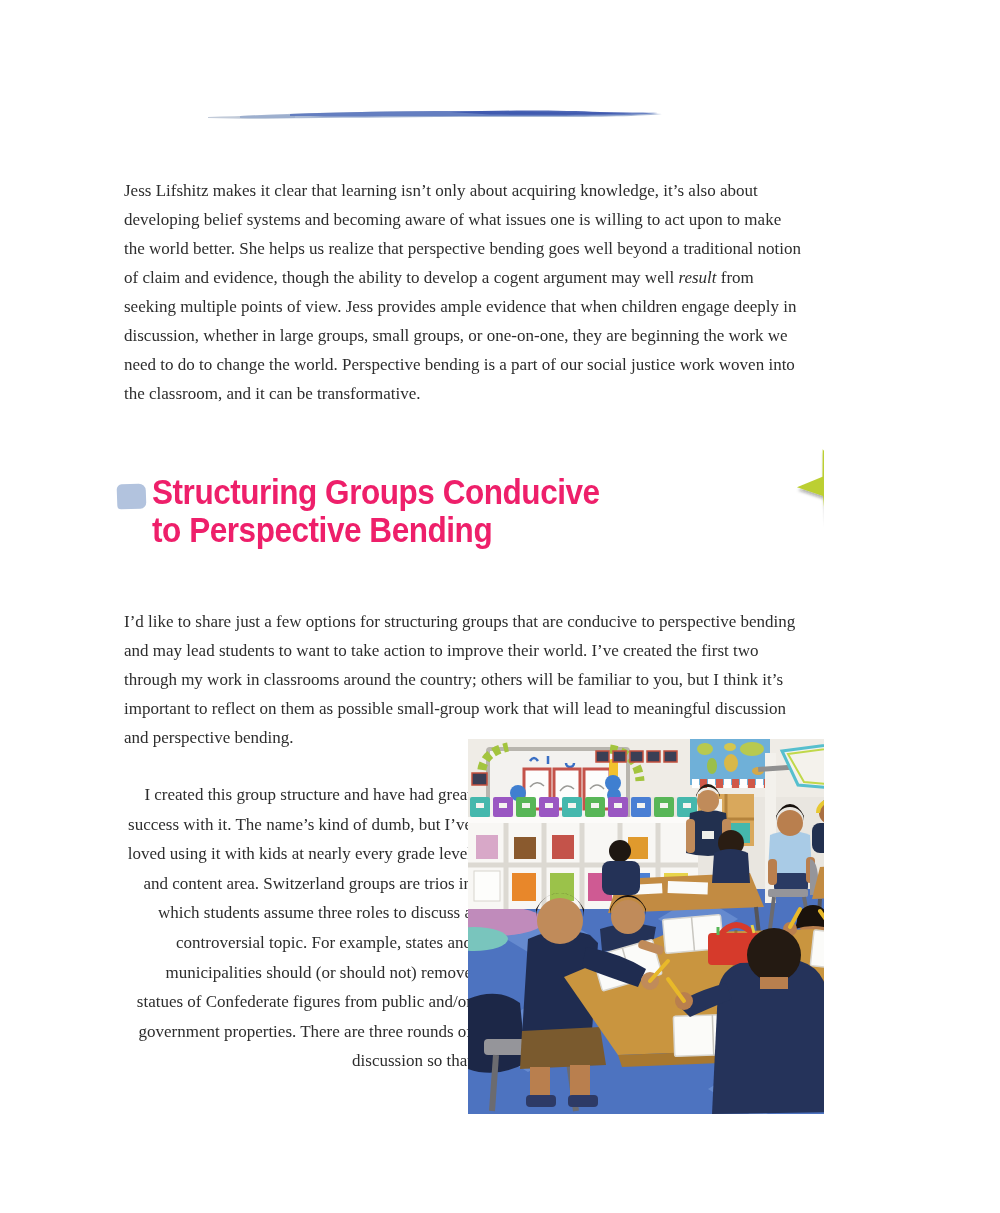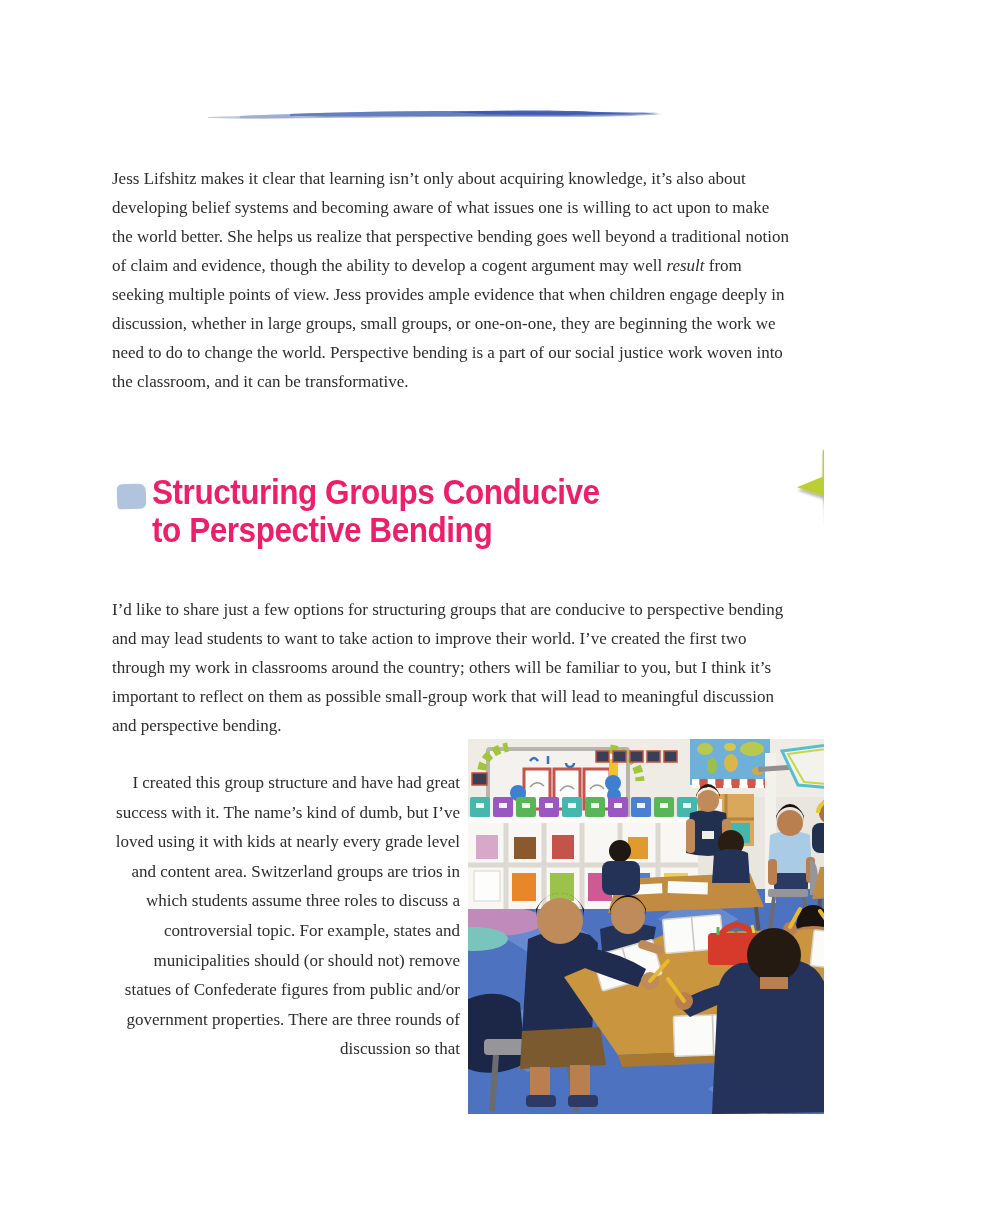--- a/index.html
+++ b/index.html
@@ -8,21 +8,21 @@
     overflow:hidden; font-family:"Liberation Serif", serif;
   }
   .pagenum {
     position:absolute; left:912px; top:50px;
     font-family:"Liberation Sans", sans-serif; font-size:19px;
     letter-spacing:1px; color:var(--page-number-gray,#8d8d8d);
   }
   .brush { position:absolute; left:200px; top:101px; }
   .bodytext {
     position:absolute; color:var(--body-text,#2d2d2d);
-    font-size:17px; line-height:29px; margin:0; text-align:left;
+    font-size:17px; line-height:29px; margin:12px; text-align:left;
   }
   .para1 { left:112px; top:164px; width:678px; }
   .para2 { left:112px; top:595px; width:678px; }
   .coltext { left:112px; top:768px; width:348px; line-height:29.6px;text-align:right; }
   .square-icon {
     position:absolute; left:117px; top:484px; width:29px; height:25px;
     background:var(--square-icon-blue,#b2c3de);
     border-radius:5px 7px 6px 4px; transform:rotate(-2deg);
   }
   .heading {

